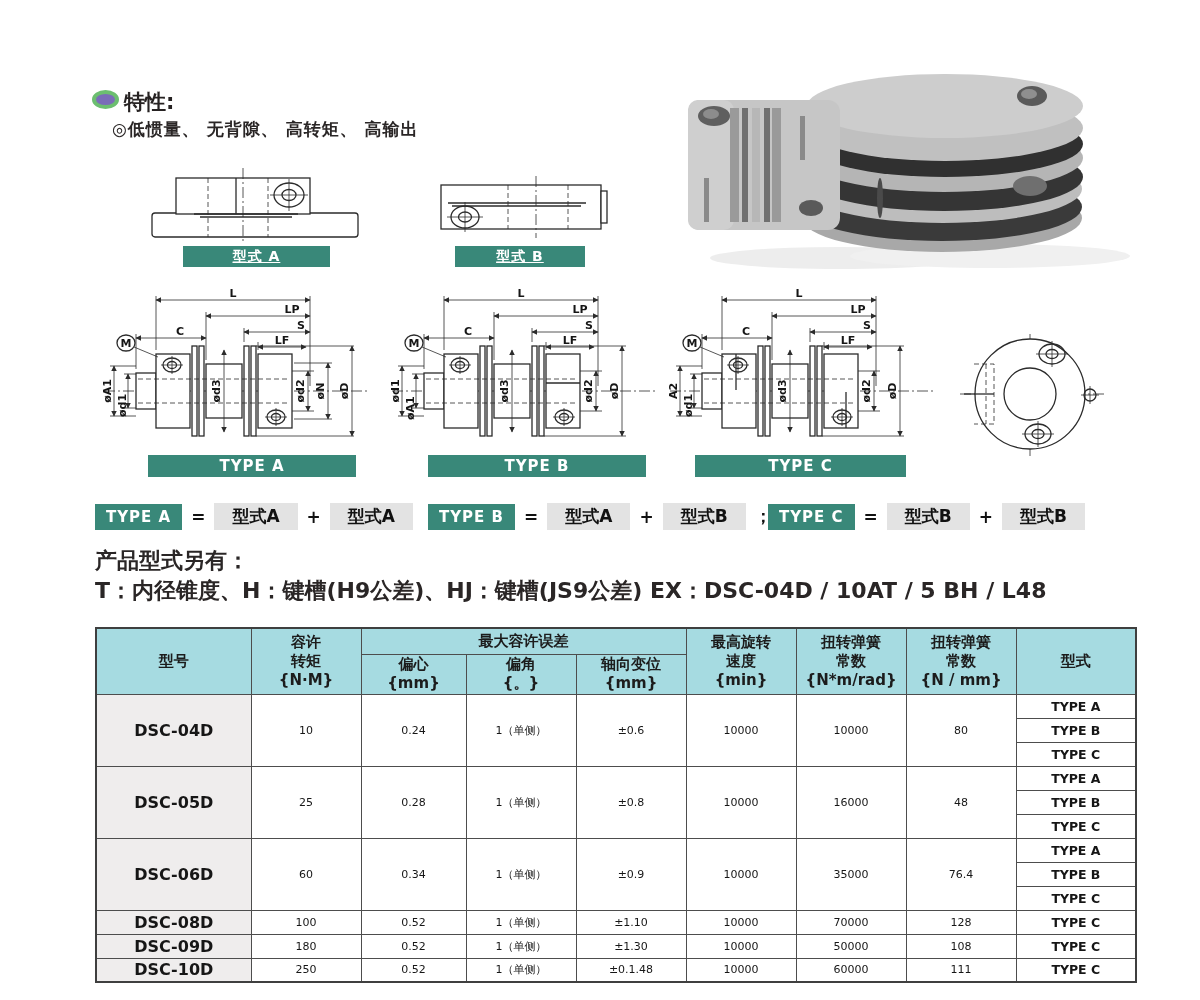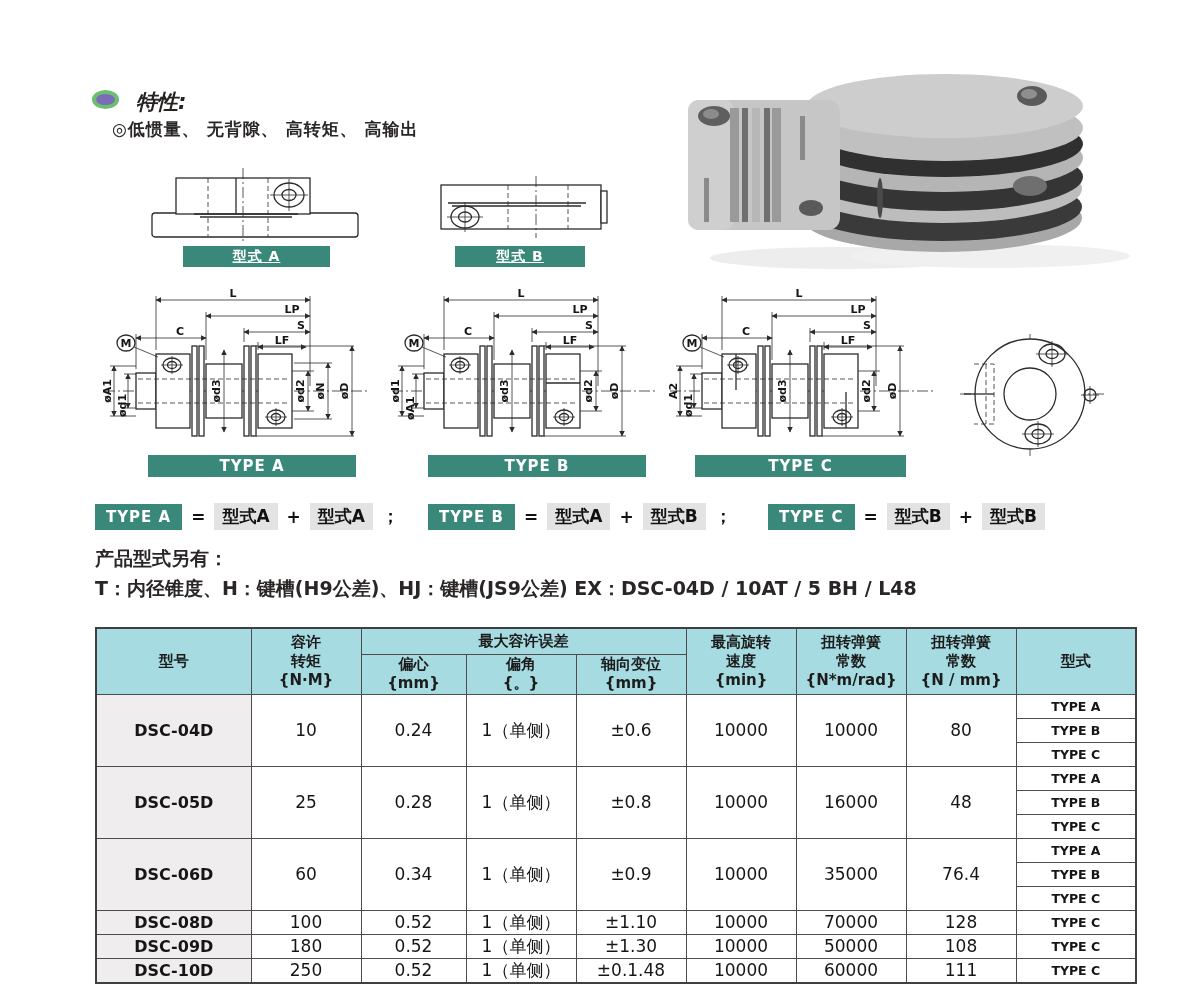--- a/index.html
+++ b/index.html
@@ -14,31 +14,31 @@
   .feat-head { font-size:21px; font-weight:bold; color:#262222; }
   .feat-item { font-size:17px; font-weight:bold; color:#2a2626; letter-spacing:1px; }
 
   .teal-bar { background:#398879; color:#fff; font-weight:bold; display:flex; align-items:center; justify-content:center; letter-spacing:1px; }
   .teal-bar.small { font-size:14px; }
   .teal-bar.big { font-size:15px; }
   .underlined { text-decoration:underline; }
 
   .eqgroup { display:flex; align-items:center; gap:9px; height:27px; }
   .chip-type { background:#398879; color:#fff; font-weight:bold; font-size:15px; padding:4px 11px; letter-spacing:1px; }
-  .chip-style { background:#E3E3E3; color:#111; font-weight:bold; font-size:17px; padding:2px 8px; }
+  .chip-style { background:#E3E3E3; color:#111; font-weight:bold; font-size:17px; padding:2px 18px; }
   .op { font-size:17px; font-weight:bold; color:#111; }
 
-  .note { font-size:19px; font-weight:bold; color:#2a2626; }
+  .note { font-size:22px; font-weight:bold; color:#2a2626; }
 
   table.spec { border-collapse:collapse; table-layout:fixed; width:1040px; border:2.5px solid #3F3F3F; }
   .spec th, .spec td { border:1.5px solid #4D4D4D; text-align:center; vertical-align:middle; padding:0 2px; }
   .spec th { background:#A6DBE1; font-weight:bold; font-size:15px; line-height:1.25; white-space:pre-line; color:#1c1c1c; }
   .spec tr.h1 th { height:26px; }
   .spec tr.h2 th { height:40px; }
-  .spec td { font-size:17px; height:24px; color:#161616; }
+  .spec td { font-size:11px; height:24px; color:#161616; }
   .spec td.model { background:#EFEDED; font-weight:bold; font-size:16px; }
   .spec td.type { font-size:12.5px; font-weight:bold; }
 
   
   .ln   { stroke:#2b2b2b; stroke-width:1.3; fill:none; }
   .lnf  { stroke:#2b2b2b; stroke-width:1.3; fill:#fff; }
   .thin { stroke:#2b2b2b; stroke-width:0.8; fill:none; }
   .dash { stroke:#2b2b2b; stroke-width:0.8; fill:none; stroke-dasharray:5 3; }
   .cdash{ stroke:#2b2b2b; stroke-width:0.8; fill:none; stroke-dasharray:11 3 2 3; }
   .dim  { font-family:"DejaVu Sans",sans-serif; font-size:11px; font-weight:bold; fill:#161616; }
@@ -51,21 +51,21 @@
     <marker id="arr" viewBox="0 0 10 10" refX="9" refY="5" markerWidth="7" markerHeight="7" orient="auto-start-reverse">
       <path d="M0 0 L10 5 L0 10 z" fill="#2b2b2b"></path>
     </marker>
   </defs>
 </svg>
 
 <div class="page">
 
 
   <span class="abs bullet" style="left:92px; top:90px;"></span>
-  <div class="abs feat-head" style="left:136px; top:88px;font-style:italic;">特性:</div>
+  <div class="abs feat-head" style="left:124px; top:88px;">特性:</div>
   <div class="abs feat-item" style="left:112px; top:118px;">◎低惯量、 无背隙、 高转矩、 高输出</div>
 
   <svg class="abs" style="left:680px; top:58px;" width="480" height="245" viewBox="0 0 480 245">
     <ellipse cx="160" cy="200" rx="130" ry="11" fill="#ededed"></ellipse>
     <ellipse cx="310" cy="198" rx="140" ry="12" fill="#f0f0f0"></ellipse>
 
     <g>
       <ellipse cx="262" cy="160" rx="140" ry="34" fill="#a8a8a8"></ellipse>
       <ellipse cx="262" cy="149" rx="140" ry="34" fill="#3a3a3a"></ellipse>
       <ellipse cx="263" cy="131" rx="139" ry="34" fill="#bdbdbd"></ellipse>

